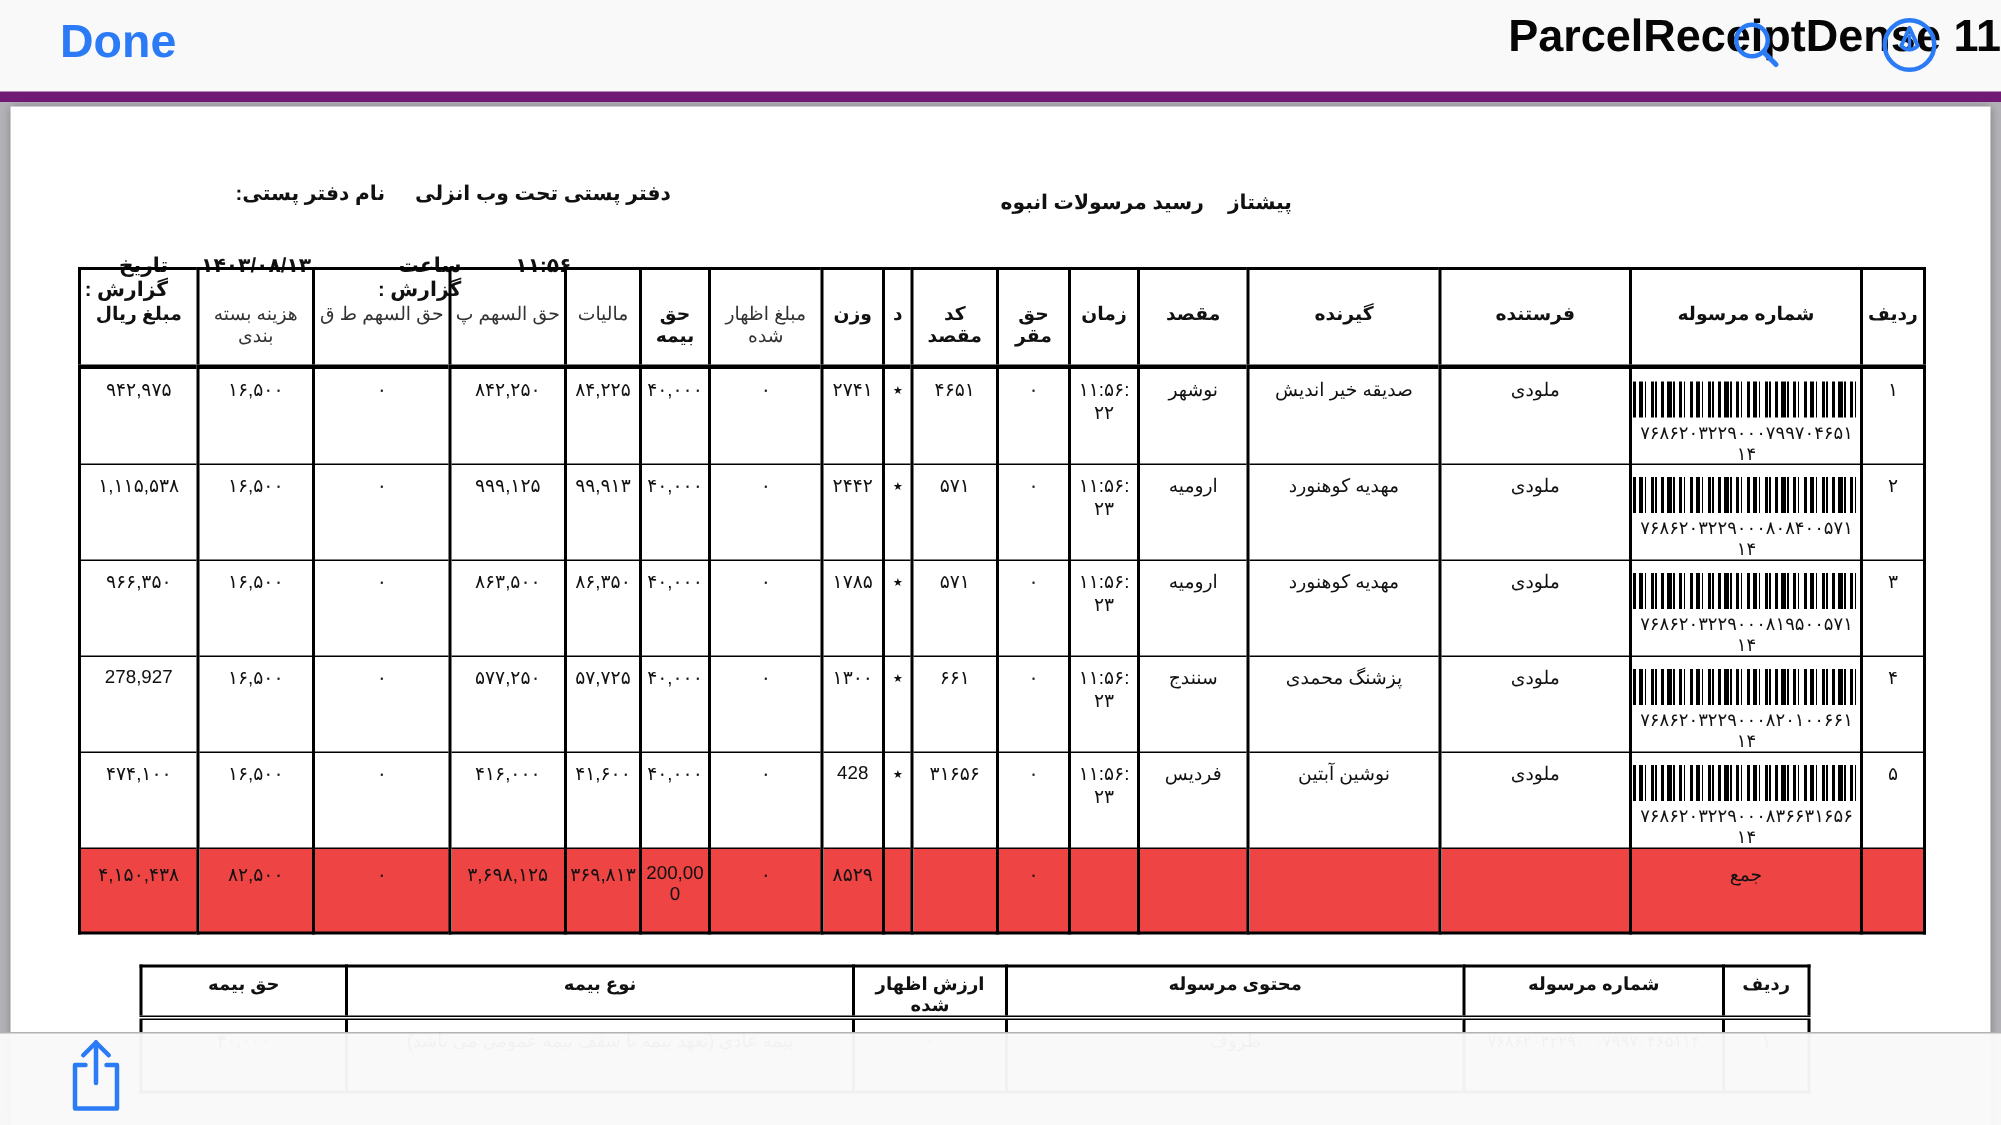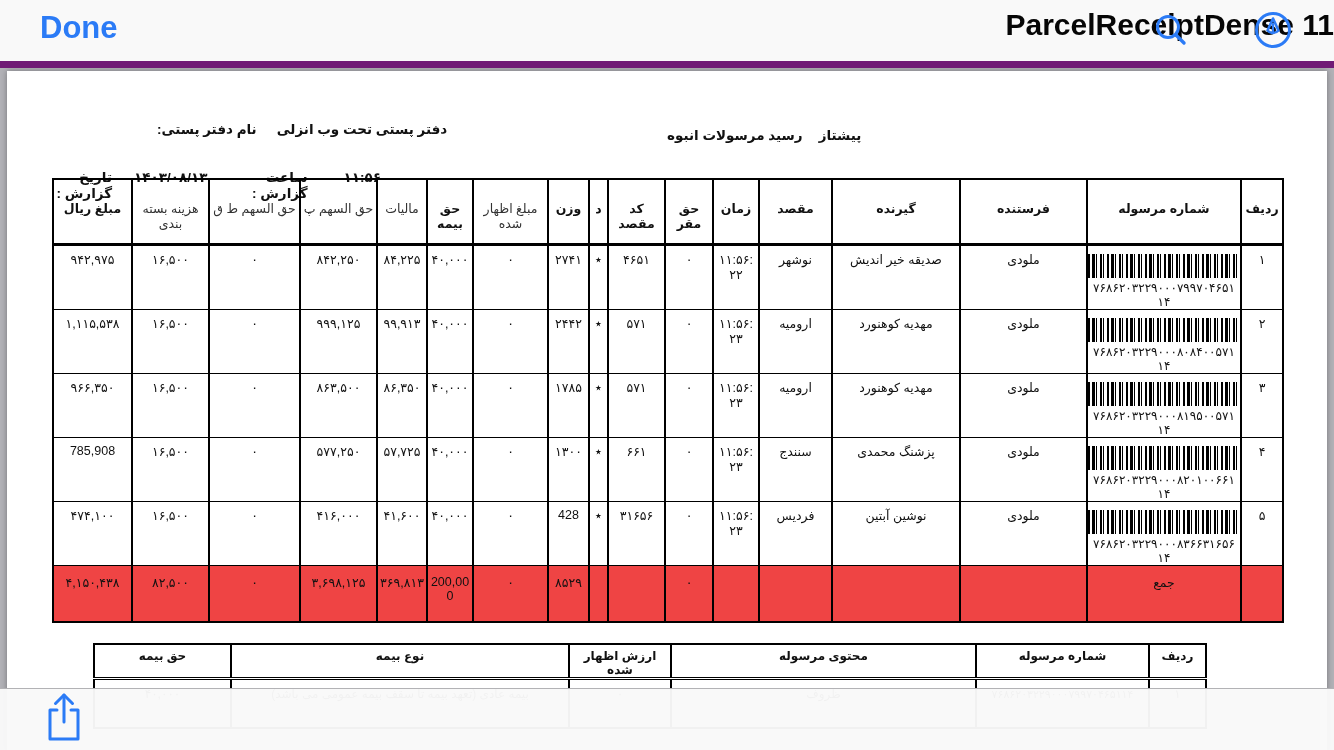--- a/index.html
+++ b/index.html
@@ -222,21 +222,21 @@
       <td>۰</td>
       <td>۶۶۱</td>
       <td>٭</td>
       <td>۱۳۰۰</td>
       <td>۰</td>
       <td>۴۰,۰۰۰</td>
       <td>۵۷,۷۲۵</td>
       <td>۵۷۷,۲۵۰</td>
       <td>۰</td>
       <td>۱۶,۵۰۰</td>
-      <td>785,908</td>
+      <td>278,927</td>
     </tr>
 
     <tr>
       <td>۵</td>
       <td>
             <div class="barcode"></div>
             <div class="tnum">۷۶۸۶۲۰۳۲۲۹۰۰۰۸۳۶۶۳۱۶۵۶۱۴</div>
           </td>
       <td>ملودی</td>
       <td>نوشین آبتین</td>

